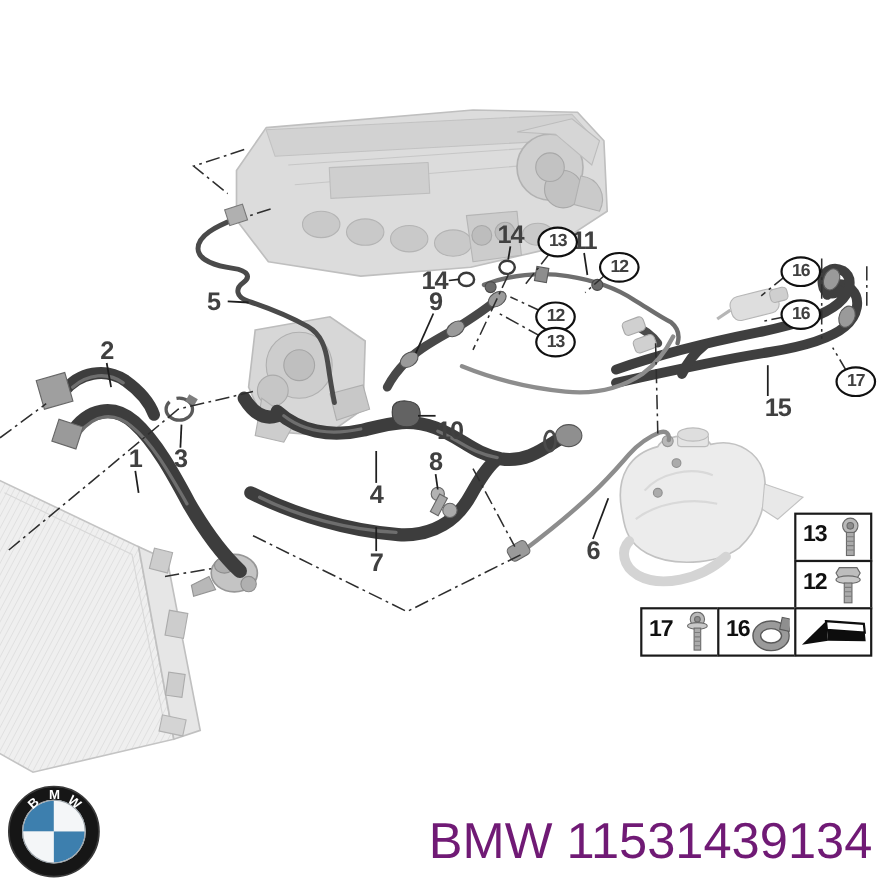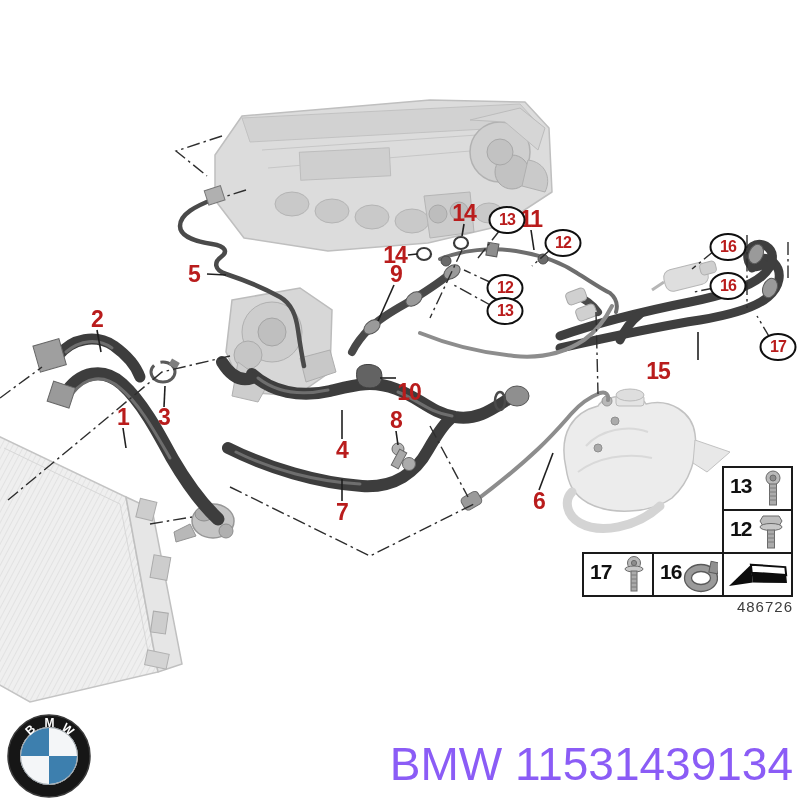--- a/index.html
+++ b/index.html
@@ -1,31 +1,31 @@
 <!DOCTYPE html>
 <html><head>
 <meta charset="utf-8">
 <style>
   html,body{margin:0;padding:0;background:#ffffff;}
   #stage{position:relative;width:800px;height:800px;background:#ffffff;overflow:hidden;
          font-family:"Liberation Sans", sans-serif;}
   #art{position:absolute;left:0;top:0;}
-  .callout{position:absolute;transform:translate(-50%,-50%);color:#b91c1c;
+  .callout{position:absolute;transform:translate(-50%,-50%);color:#404040;
            font-weight:bold;white-space:nowrap;z-index:5;}
   .callout.plain{font-size:23px;letter-spacing:-1px;}
   .callout.circled{width:33px;height:24px;border:2.5px solid #101010;border-radius:50%;
            background:#ffffff;display:flex;align-items:center;justify-content:center;
            font-size:16px;letter-spacing:-1px;}
   .legend-cell{position:absolute;box-sizing:border-box;border:2px solid #1a1a1a;background:#ffffff;
            display:flex;align-items:flex-start;z-index:4;}
   .legend-num{font-size:21px;font-weight:bold;color:#101010;padding:6px 2px 0 6px;letter-spacing:-1px;}
   .legend-icon{margin-left:auto;margin-right:4px;margin-top:2px;}
   #diagram-number{position:absolute;left:640px;top:598px;width:153px;text-align:right;
            font-size:15px;color:#3c3c3c;letter-spacing:1px;z-index:4;}
-  #footer-text{position:absolute;right:7px;top:737px;font-size:46px;color:#8b5cf6;z-index:4;
+  #footer-text{position:absolute;right:7px;top:737px;font-size:46px;color:#701a75;z-index:4;
            white-space:nowrap;}
   #bmw-logo{position:absolute;left:6px;top:713px;z-index:4;}
 </style>
 </head>
 <body>
 
 <div id="stage">
 
   <svg id="art" width="800" height="800" viewBox="0 0 800 800">
     <defs>
@@ -236,21 +236,20 @@
   </div>
   <div class="legend-cell" style="left:722px;top:552px;width:71px;height:45px;">
     <svg width="66" height="40" style="margin:auto">
       <g transform="rotate(-6 33 20)">
         <polygon points="3,28 27,9 27,27" fill="#0d0d0d"></polygon>
         <polygon points="27,9 61,15 61,23 27,17" fill="#ffffff" stroke="#0d0d0d" stroke-width="2"></polygon>
         <polygon points="27,17 61,23 61,31 27,27" fill="#0d0d0d"></polygon>
       </g>
     </svg>
   </div>
-  <div id="diagram-number">486726</div>
 
   <svg id="bmw-logo" width="86" height="86" viewBox="0 0 86 86">
     <circle cx="43" cy="43" r="41" fill="#161616" stroke="#3a3a3a" stroke-width="1.5"></circle>
     <circle cx="43" cy="43" r="29" fill="#dfe3e6"></circle>
     <path d="M43,43 L43,15 A28,28 0 0,0 15,43 Z" fill="#3d7fae"></path>
     <path d="M43,43 L71,43 A28,28 0 0,0 43,15 Z" fill="#f4f6f8"></path>
     <path d="M43,43 L15,43 A28,28 0 0,0 43,71 Z" fill="#f4f6f8"></path>
     <path d="M43,43 L43,71 A28,28 0 0,0 71,43 Z" fill="#3d7fae"></path>
     <circle cx="43" cy="43" r="28.5" fill="none" stroke="#9aa2a8" stroke-width="1"></circle>
     <text x="22" y="22" fill="#ffffff" font-size="12" font-weight="bold" font-family="Liberation Sans, sans-serif" transform="rotate(-42 24 20)">B</text>
@@ -269,21 +268,21 @@
     <div class="callout plain" style="left: 342px; top: 450px;">4</div>
     <div class="callout plain" style="left: 194px; top: 274px;">5</div>
     <div class="callout plain" style="left: 539px; top: 501px;">6</div>
     <div class="callout plain" style="left: 342px; top: 512px;">7</div>
     <div class="callout plain" style="left: 396px; top: 420px;">8</div>
     <div class="callout plain" style="left: 396px; top: 274px;">9</div>
     <div class="callout plain" style="left: 409px; top: 392px;">10</div>
     <div class="callout plain" style="left: 531px; top: 219px;">11</div>
     <div class="callout plain" style="left: 395px; top: 255px;">14</div>
     <div class="callout plain" style="left: 464px; top: 213px;">14</div>
-    <div class="callout plain" style="left: 658px; top: 371px;">15</div>
+    <div class="callout plain" style="left: 707px; top: 371px;">15</div>
     <div class="callout circled" style="left: 563px; top: 243px;">12</div>
     <div class="callout circled" style="left: 505px; top: 288px;">12</div>
     <div class="callout circled" style="left: 507px; top: 220px;">13</div>
     <div class="callout circled" style="left: 505px; top: 311px;">13</div>
     <div class="callout circled" style="left: 728px; top: 247px;">16</div>
     <div class="callout circled" style="left: 728px; top: 286px;">16</div>
     <div class="callout circled" style="left: 778px; top: 347px;">17</div>
   </div>
 
 </body></html>

